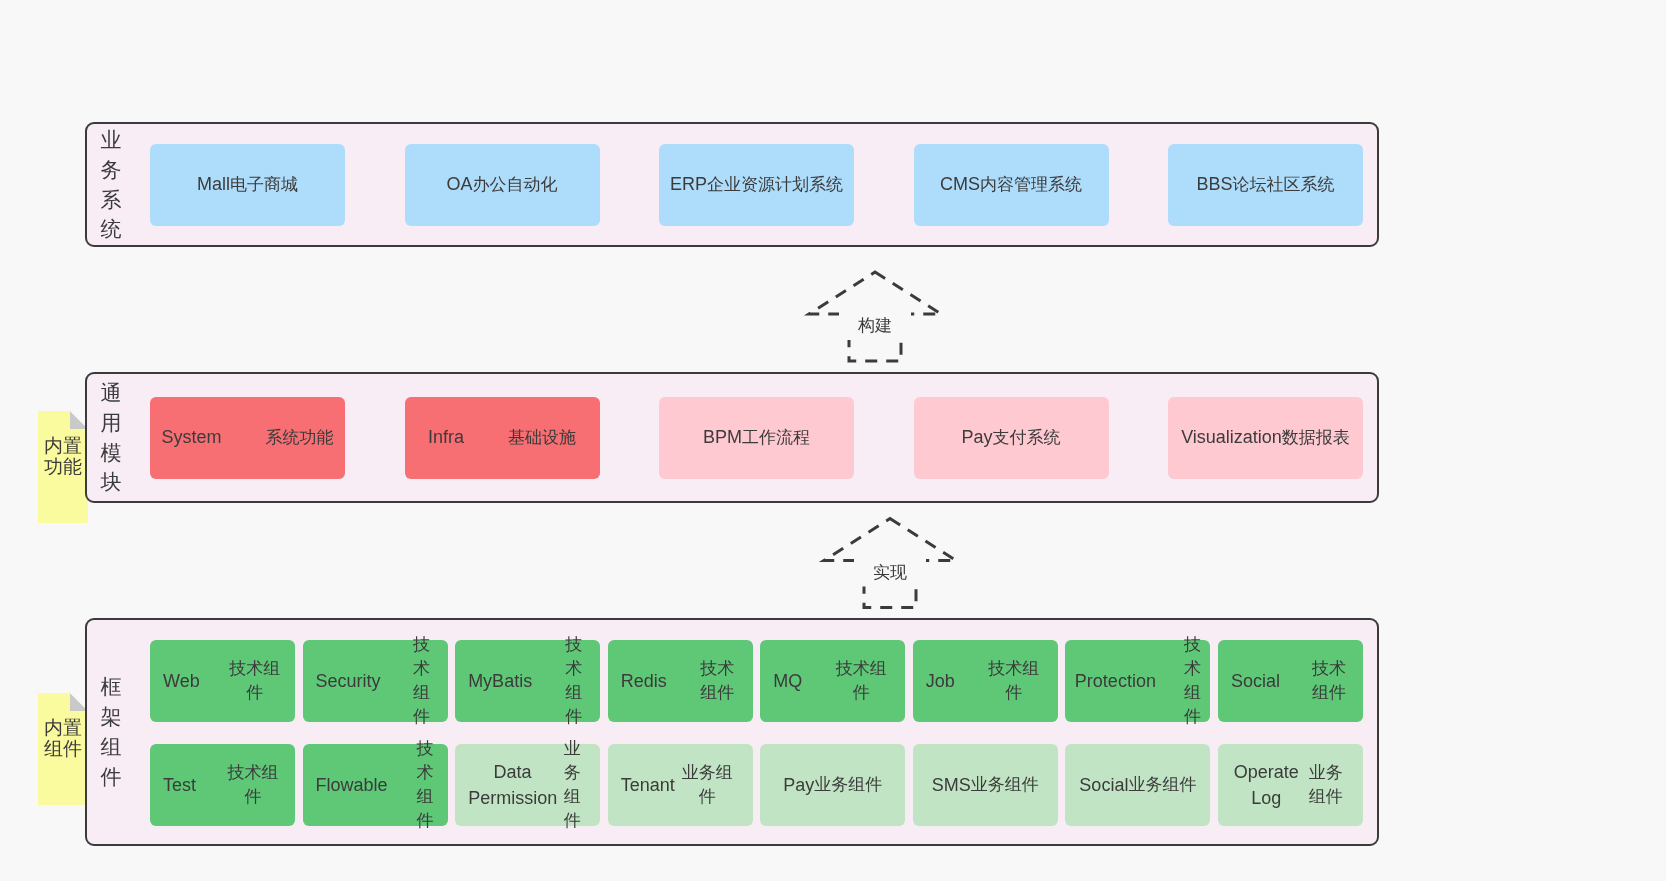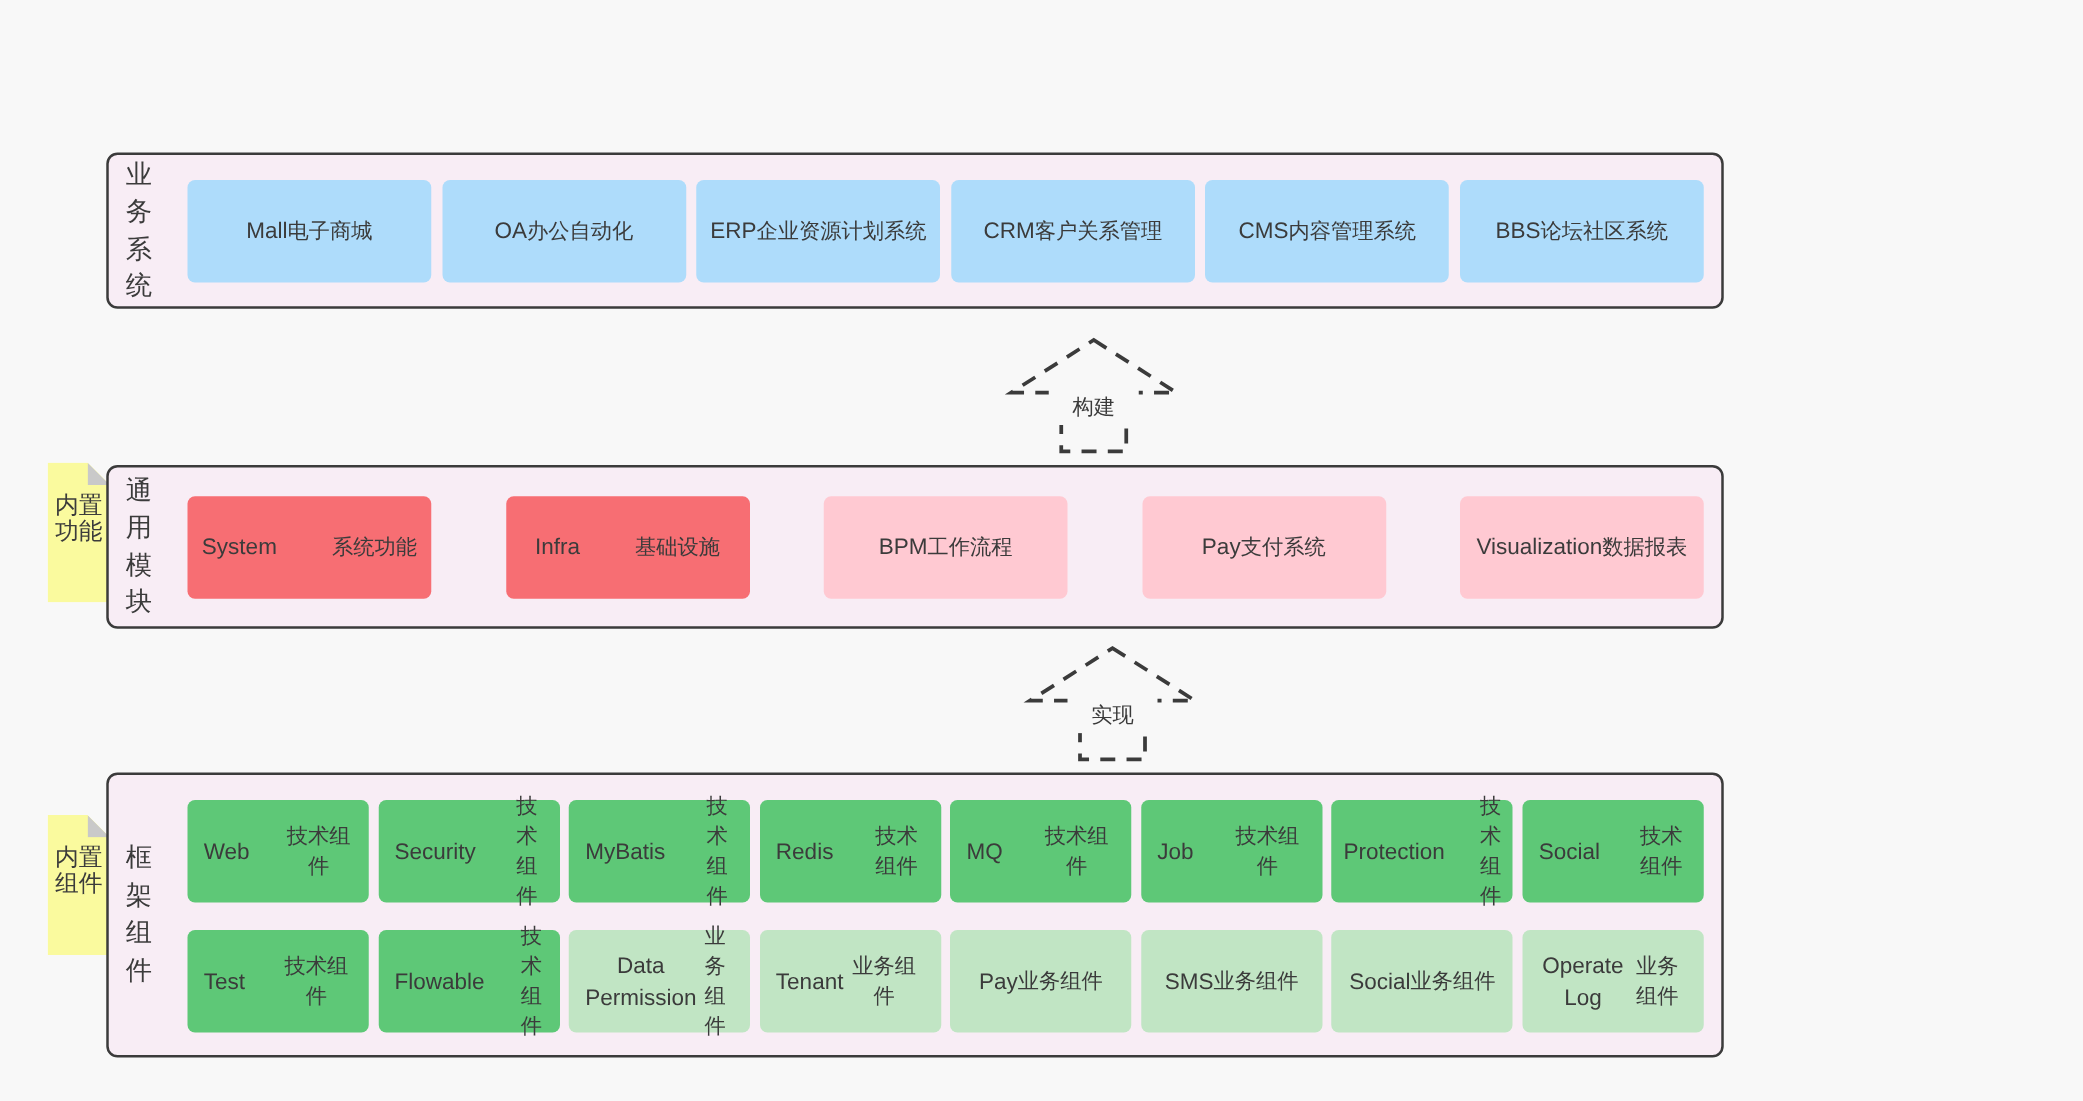--- a/index.html
+++ b/index.html
@@ -55,20 +55,21 @@
   .v-pink  { background:var(--box-pink,#ffc9d2); }
   .v-gdark { background:var(--box-green-dark,#5ec877);gap:28px; }
   .v-glight{ background:var(--box-green-light,#c1e5c4); }
 
   
   .note {
     position:absolute; left:38px; width:50px; height:112px;
     background:var(--note-yellow,#fafa9e);
     clip-path:polygon(0 0, calc(100% - 18px) 0, 100% 18px, 100% 100%, 0 100%);
     z-index:1;
+    margin-top:41px;
   }
   .note .fold {
     position:absolute; top:0; right:0; width:18px; height:18px;
     background:var(--note-fold,#c9c9c9);
     clip-path:polygon(0 0, 100% 100%, 0 100%);
   }
   .note .note-text {
     padding-top:24px; width:100%;
     font-size:19px; line-height:1.12;
     word-break:break-all; text-align:center;
@@ -101,24 +102,20 @@
         <div class="t">Mall</div>
         <div class="s">电子商城</div>
       </div>
       <div class="node v-blue">
         <div class="t">OA</div>
         <div class="s">办公自动化</div>
       </div>
       <div class="node v-blue">
         <div class="t">ERP</div>
         <div class="s">企业资源计划系统</div>
-      </div>
-      <div class="node v-blue">
-        <div class="t">CRM</div>
-        <div class="s">客户关系管理</div>
       </div>
       <div class="node v-blue">
         <div class="t">CMS</div>
         <div class="s">内容管理系统</div>
       </div>
       <div class="node v-blue">
         <div class="t">BBS</div>
         <div class="s">论坛社区系统</div>
       </div>
     </div>

